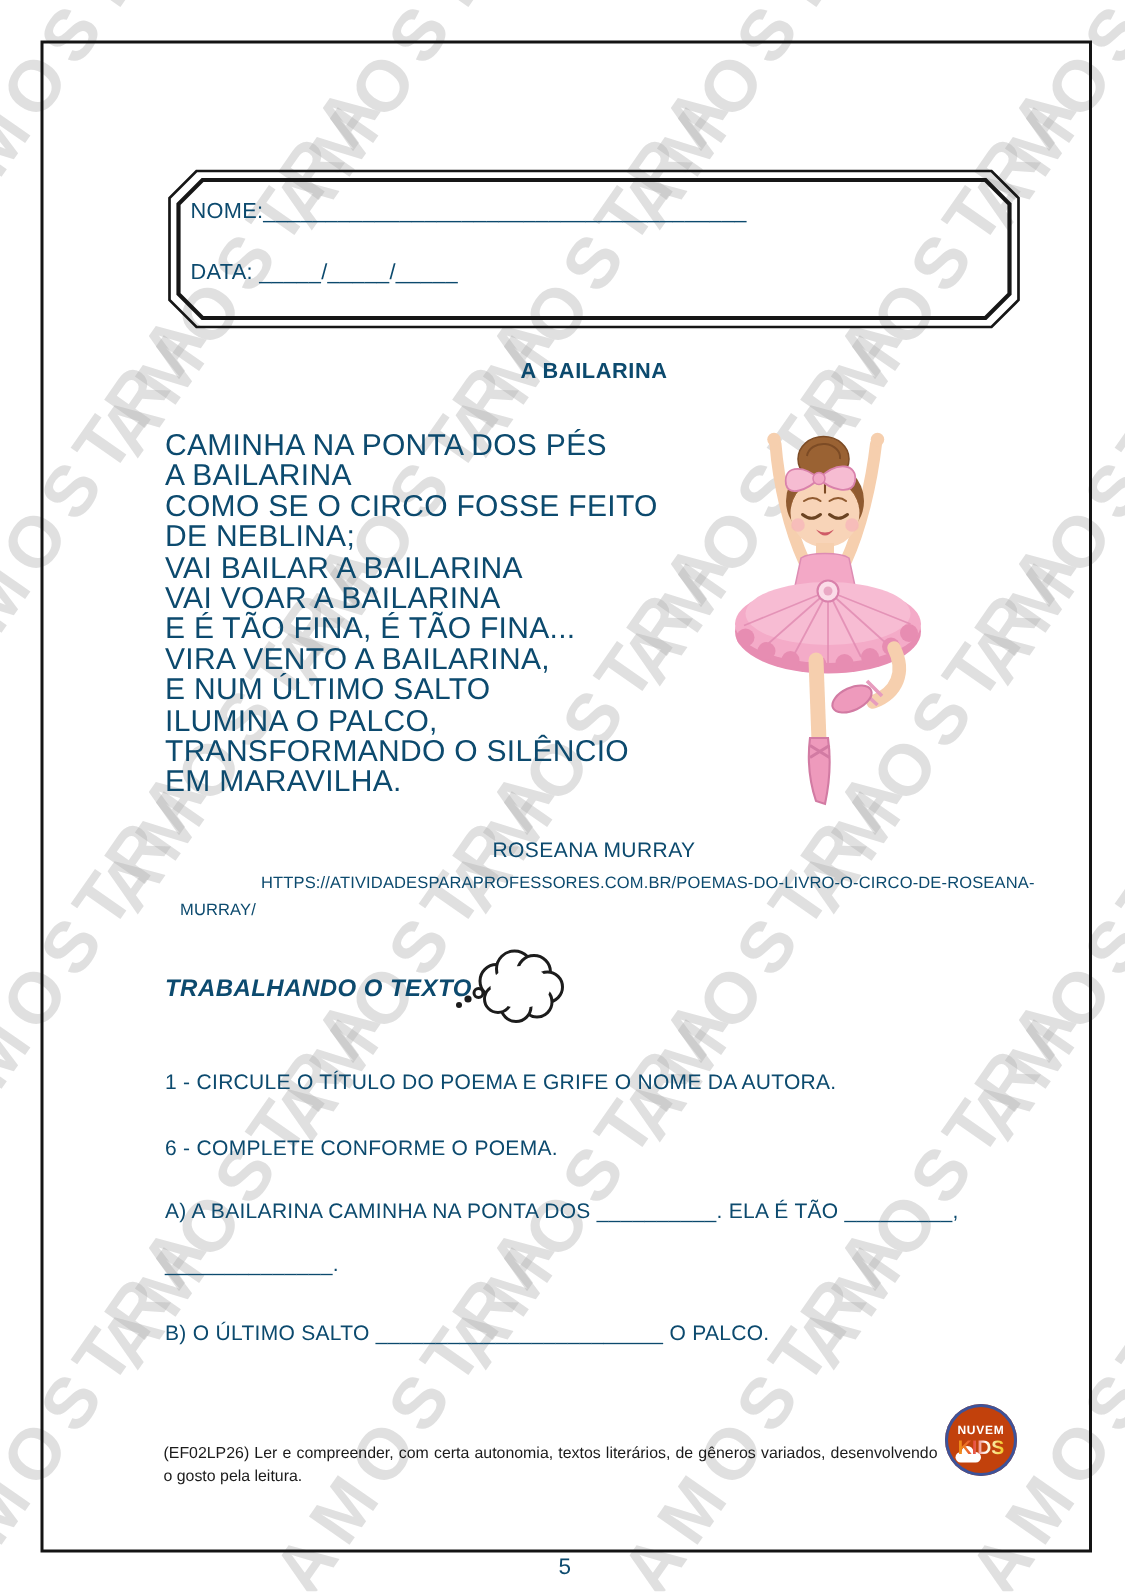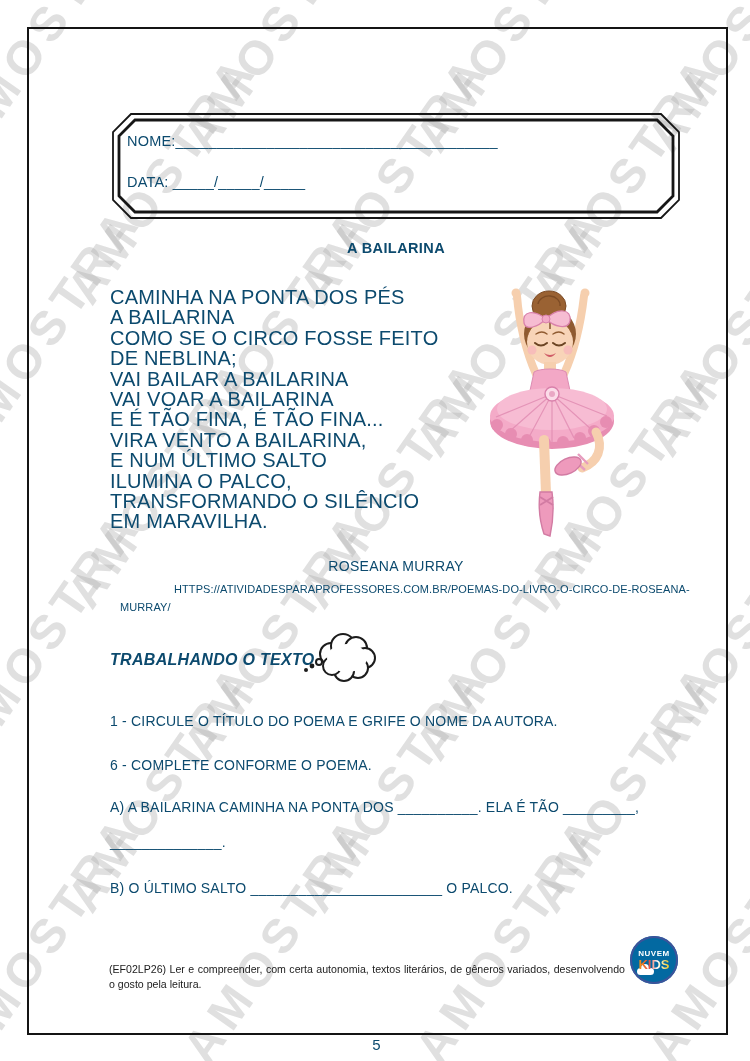--- a/index.html
+++ b/index.html
@@ -21,21 +21,21 @@
   .title{left:110px;top:240px;width:572px;text-align:center;font-size:14.5px;font-weight:bold;letter-spacing:.4px;}
   .poem{left:110px;top:287px;font-size:20px;line-height:20.4px;letter-spacing:.2px;}
   .author{left:110px;top:558px;width:572px;text-align:center;font-size:14px;letter-spacing:.3px;}
   .srcurl{left:120px;top:581px;width:582px;font-size:11px;line-height:17.5px;text-indent:54px;
           letter-spacing:.1px;word-break:normal;white-space:normal;}
   .heading{left:110px;top:651px;font-size:16px;font-weight:bold;letter-spacing:.3px;font-style:italic;}
   .q{font-size:14px;letter-spacing:.2px;}
   .footer-text{left:109px;top:962px;width:516px;font-size:10.6px;line-height:14.8px;
                text-align:justify;white-space:normal;}
   
-  .logo{left:630px;top:936px;width:48px;height:48px;border-radius:50%;background:#0369a1;
+  .logo{left:630px;top:936px;width:48px;height:48px;border-radius:50%;background:#c2410c;
         display:flex;flex-direction:column;align-items:center;justify-content:center;
         box-shadow:inset 0 0 0 2px #3d539a;}
   .logo-l1{color:#ffffff;font-size:8px;font-weight:bold;letter-spacing:.5px;line-height:9px;z-index:2;}
   .logo-l2{font-size:13px;font-weight:900;line-height:13px;z-index:2;
            background:linear-gradient(90deg,#f39c12 0%,#e74c3c 35%,#ffffff 60%,#f1c40f 100%);
            -webkit-background-clip:text;background-clip:text;color:transparent;}
   .logo-cloud{position:absolute;left:7px;bottom:9px;width:17px;height:7px;background:#ffffff;
               border-radius:5px;z-index:1;}
   .logo-cloud:before{content:"";position:absolute;left:4px;top:-4px;width:8px;height:8px;
                      background:#ffffff;border-radius:50%;}

